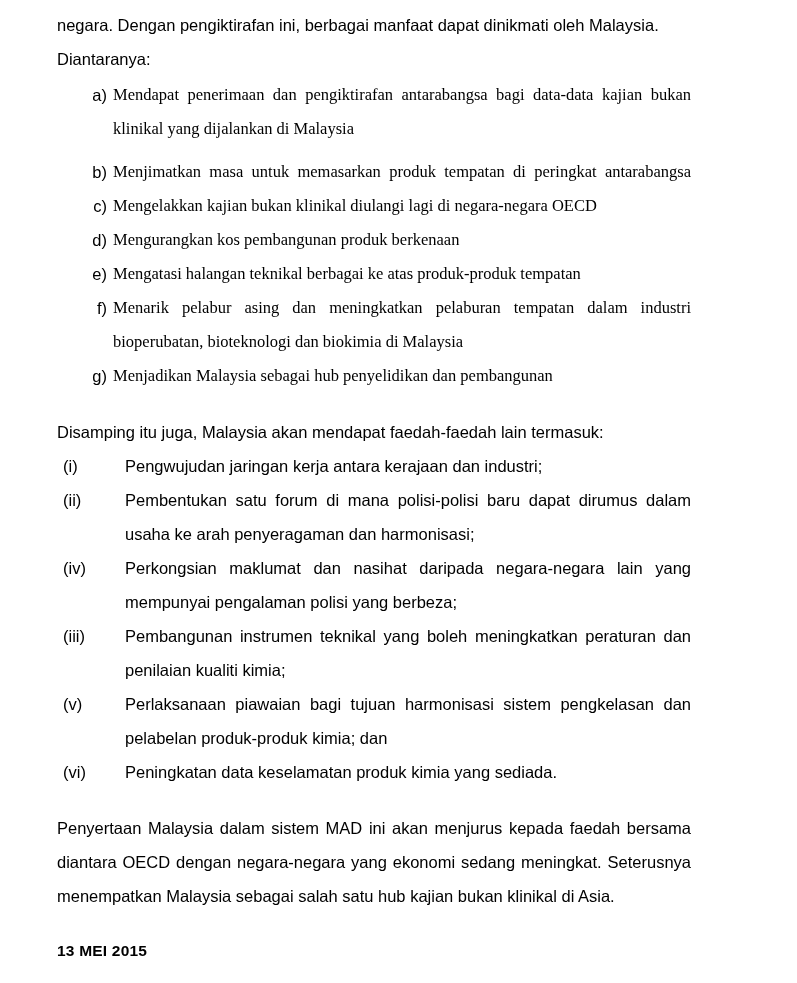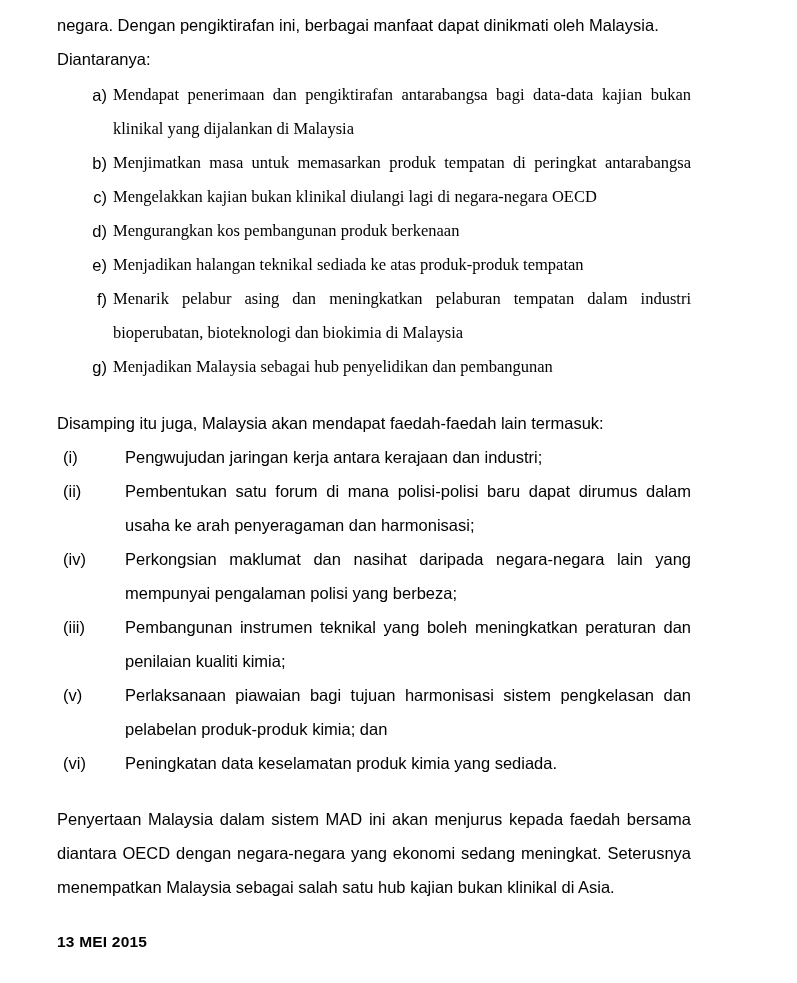--- a/index.html
+++ b/index.html
@@ -63,20 +63,21 @@
     font-family: Liberation Serif, serif;
   }
   
   .jt {
     text-align: justify;
     text-align-last: left;
   }
   .jt-full {
     text-align: justify;
     text-align-last: justify;
+    margin-top: 9px;
   }
 
   
   ul.roman-list {
     list-style: none;
     margin: 0;
     padding: 0;
   }
   ul.roman-list > li {
     position: relative;
@@ -124,21 +125,21 @@
     <li>
       <span class="marker">c)</span>
       <span class="txt jt">Mengelakkan kajian bukan klinikal diulangi lagi di negara-negara OECD</span>
     </li>
     <li>
       <span class="marker">d)</span>
       <span class="txt jt">Mengurangkan kos pembangunan produk berkenaan</span>
     </li>
     <li>
       <span class="marker">e)</span>
-      <span class="txt jt">Menjadikan halangan teknikal sediada ke atas produk-produk tempatan</span>
+      <span class="txt jt">Mengatasi halangan teknikal berbagai ke atas produk-produk tempatan</span>
     </li>
     <li>
       <span class="marker">f)</span>
       <span class="txt jt">Menarik pelabur asing dan meningkatkan pelaburan tempatan dalam industri bioperubatan, bioteknologi dan biokimia di Malaysia</span>
     </li>
     <li>
       <span class="marker">g)</span>
       <span class="txt jt">Menjadikan Malaysia sebagai hub penyelidikan dan pembangunan</span>
     </li>
   </ul>

